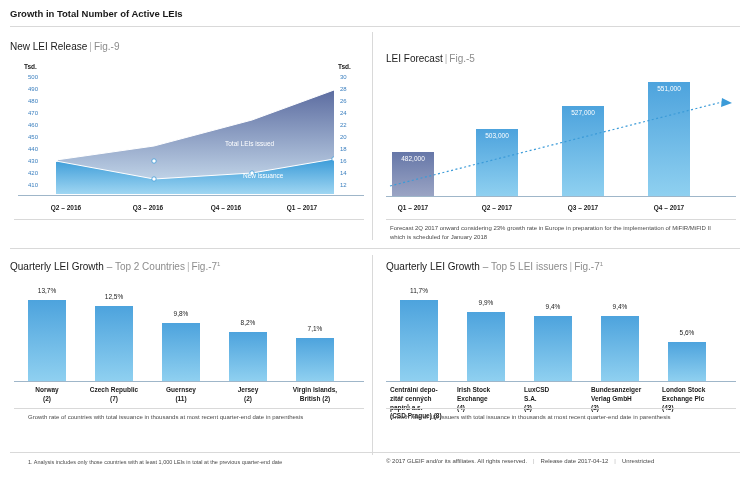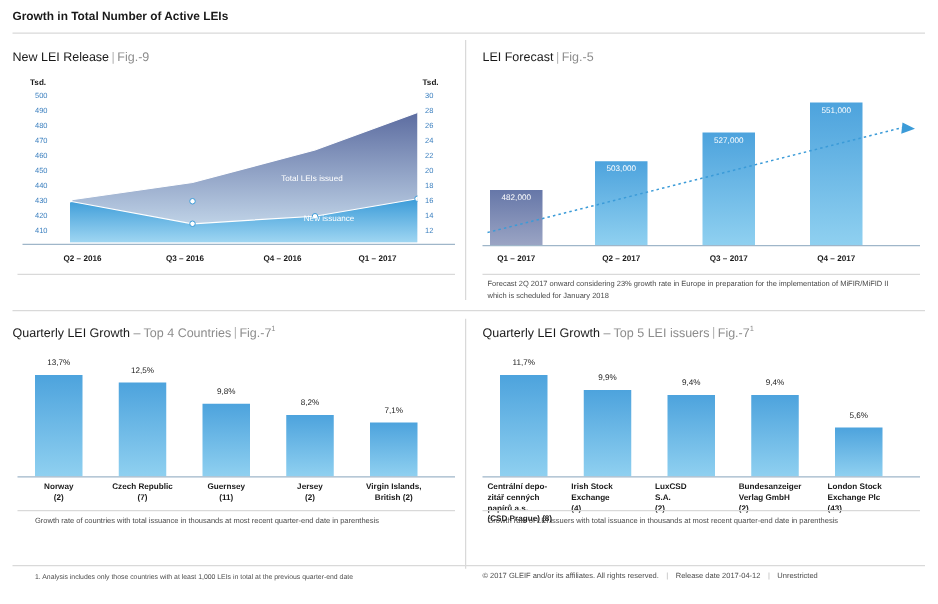--- a/index.html
+++ b/index.html
@@ -145,21 +145,21 @@
 
   <div class="baseline" style="left:18px; top:195px; width:346px;"></div>
 
   <div class="cat" style="left:36px; top:204px; width:60px;">Q2 – 2016</div>
   <div class="cat" style="left:118px; top:204px; width:60px;">Q3 – 2016</div>
   <div class="cat" style="left:196px; top:204px; width:60px;">Q4 – 2016</div>
   <div class="cat" style="left:272px; top:204px; width:60px;">Q1 – 2017</div>
 
   <div class="hrule" style="left:14px; top:219px; width:350px;"></div>
 
-  <div class="panel-title" style="left:386px; top:41px;">
+  <div class="panel-title" style="left:386px; top:53px;">
     <span>LEI Forecast</span><span class="sep">|</span><span class="grey">Fig.-5</span>
   </div>
 
   <div class="bar dark" style="left:392px; top:152px; width:42px; height:44px;"></div>
   <div class="bar" style="left:476px; top:129px; width:42px; height:67px;"></div>
   <div class="bar" style="left:562px; top:106px; width:42px; height:90px;"></div>
   <div class="bar" style="left:648px; top:82px; width:42px; height:114px;"></div>
 
   <div class="bar-value-in" style="left:392px; top:155px; width:42px; text-align:center;">482,000</div>
   <div class="bar-value-in" style="left:476px; top:132px; width:42px; text-align:center;">503,000</div>
@@ -177,21 +177,21 @@
   <div class="cat" style="left:467px; top:204px; width:60px;">Q2 – 2017</div>
   <div class="cat" style="left:553px; top:204px; width:60px;">Q3 – 2017</div>
   <div class="cat" style="left:639px; top:204px; width:60px;">Q4 – 2017</div>
 
   <div class="hrule" style="left:386px; top:219px; width:350px;"></div>
 
   <div class="note" style="left:390px; top:224px; width:330px;">Forecast 2Q 2017 onward considering 23% growth rate in Europe in preparation for the implementation of MiFIR/MiFID II which is scheduled for January 2018</div>
 
   <div class="panel-title" style="left:10px; top:261px;">
     <span>Quarterly LEI Growth</span>
-    <span class="grey">– <span>Top 4 Countries</span></span><span class="sep">|</span><span class="grey">Fig.-7</span><span class="sup grey">1</span>
+    <span class="grey">– <span>Top 2 Countries</span></span><span class="sep">|</span><span class="grey">Fig.-7</span><span class="sup grey">1</span>
   </div>
 
   <div class="bar" style="left:28px; top:300px; width:38px; height:81px;"></div>
   <div class="bar" style="left:95px; top:306px; width:38px; height:75px;"></div>
   <div class="bar" style="left:162px; top:323px; width:38px; height:58px;"></div>
   <div class="bar" style="left:229px; top:332px; width:38px; height:49px;"></div>
   <div class="bar" style="left:296px; top:338px; width:38px; height:43px;"></div>
 
   <div class="bar-value-top" style="left:24px; top:287px; width:46px; text-align:center;">13,7%</div>
   <div class="bar-value-top" style="left:91px; top:293px; width:46px; text-align:center;">12,5%</div>

